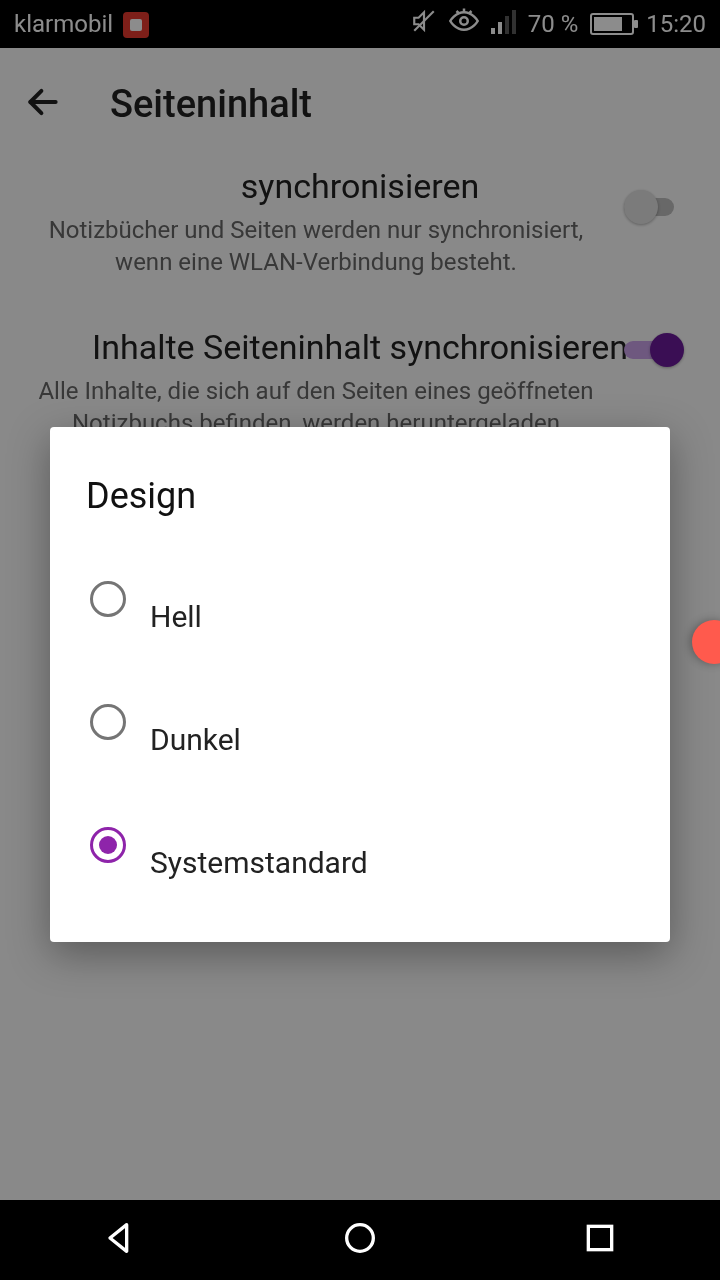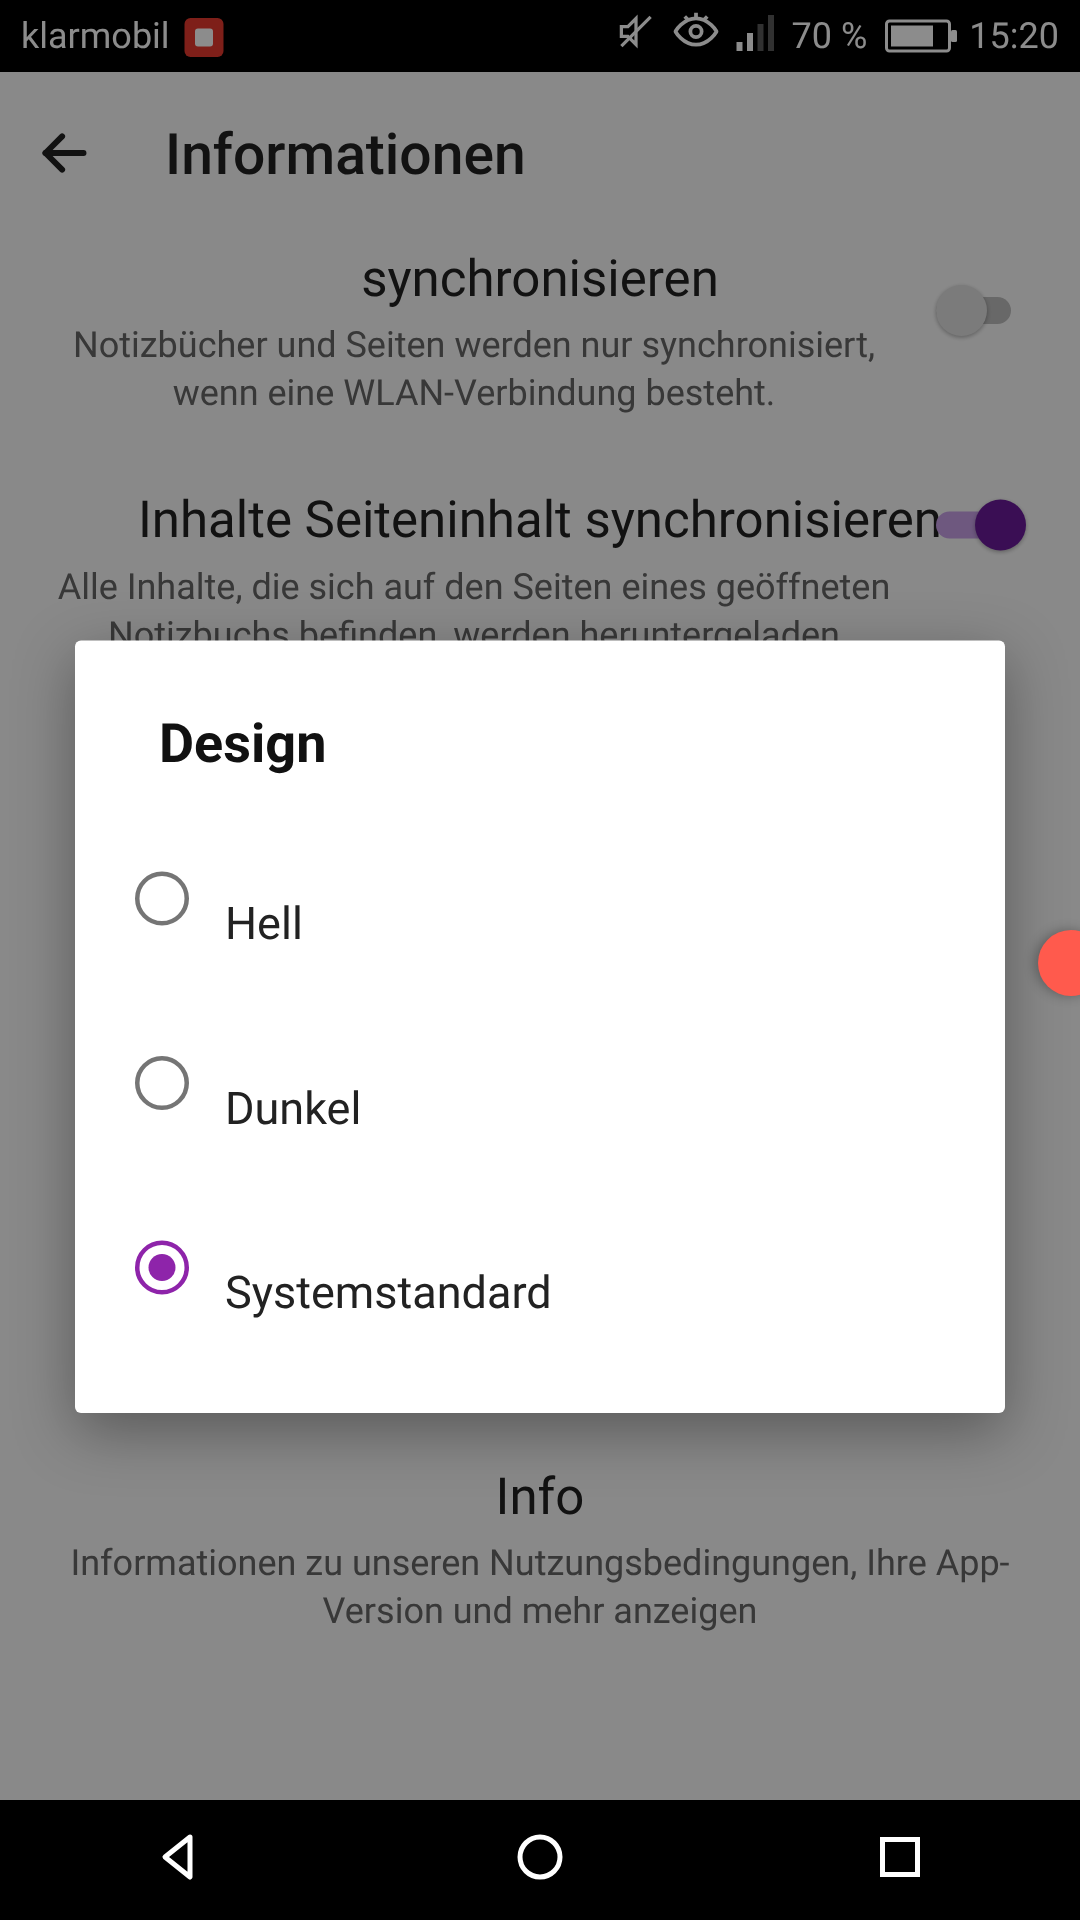--- a/index.html
+++ b/index.html
@@ -38,21 +38,21 @@
 
   
   .navbar { position: absolute; left:0; right:0; bottom:0; height:80px; background:#000; display:flex; align-items:center; justify-content:space-around; z-index: 100;}
   .navbar svg { width: 40px; height: 40px; }
 
   
   .reddot { position:absolute; right:-16px; top:620px; width:44px; height:44px; border-radius:50%; background:#ff5a4d; z-index: 200; box-shadow: -2px 0 8px rgba(0,0,0,0.3);}
 
   
   .dialog { position:absolute; left:50px; right:50px; top:427px; background:#fff; border-radius:4px; box-shadow: 0 12px 40px rgba(0,0,0,.35); z-index: 100; padding: 36px 0 36px 0;}
-  .dialog .dtitle { font-size: 36px; font-weight:700; color:#111; padding: 12px 56px 20px; }
+  .dialog .dtitle { font-size: 36px; font-weight:400; color:#111; padding: 12px 36px 20px; }
   .option { display:flex; align-items:center; gap: 24px; padding: 26px 40px; }
   .radio { width: 36px; height:36px; border: 3px solid #757575; border-radius:50%; position:relative; flex-shrink:0;}
   .radio.sel { border-color: #8e24aa; }
   .radio.sel::after { content:""; position:absolute; inset:6px; background:#8e24aa; border-radius:50%; }
   .option .lab { font-size: 30px; color:#222;margin-top:36px; }
 </style>
 </head>
 <body>
 
 <div class="screen">
@@ -92,21 +92,21 @@
     </div>
   </div>
 
   <div class="appbar">
     <span>
       <svg viewBox="0 0 24 24" width="38" height="38" fill="none" stroke="#222" stroke-width="2.5" stroke-linecap="round" stroke-linejoin="round">
           <line x1="20" y1="12" x2="4" y2="12"></line>
           <polyline points="11 5 4 12 11 19"></polyline>
         </svg>
     </span>
-    <div class="title">Informationen</div>
+    <div class="title">Seiteninhalt</div>
   </div>
 
   <div class="list">
     <div class="item cut">
       <div class="t" style="text-decoration: line-through; text-decoration-color: transparent;">synchronisieren</div>
       <div class="s">Notizbücher und Seiten werden nur synchronisiert, wenn eine WLAN-Verbindung besteht.</div>
       <div class="switch off">
           <div class="track"></div>
           <div class="thumb"></div>
         </div>
@@ -125,24 +125,20 @@
 at</div>
     </div>
     <div class="item">
       <div class="t" style="white-space:pre-line">C
 h</div>
       <div class="s">Ic</div>
     </div>
     <div class="item">
       <div class="t">H</div>
       <div class="s">U</div>
-    </div>
-    <div class="item">
-      <div class="t">Info</div>
-      <div class="s" style="max-width:none">Informationen zu unseren Nutzungsbedingungen, Ihre App-Version und mehr anzeigen</div>
     </div>
     <div class="item">
       
       
     </div>
   </div>
 
   <div class="dim"></div>
 
   <div class="dialog">

